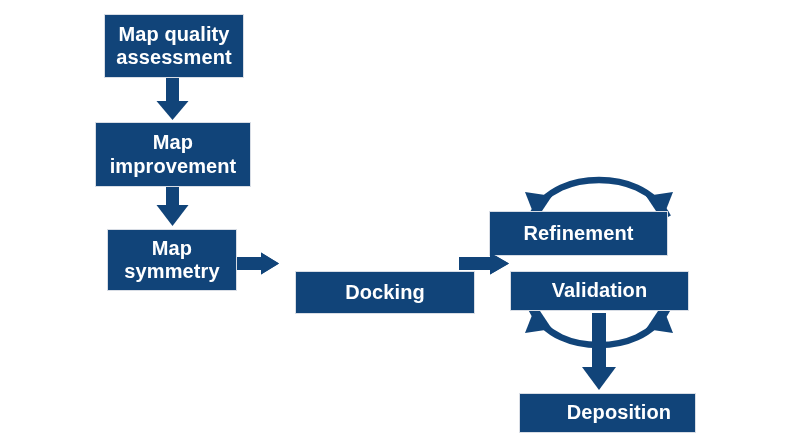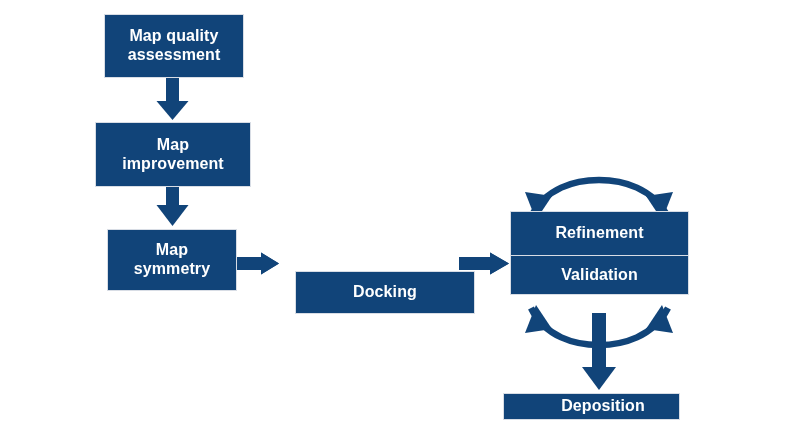--- a/index.html
+++ b/index.html
@@ -18,21 +18,21 @@
     overflow: hidden;
   }
   .node {
     position: absolute;
     background: #114479;
     color: #ffffff;
     display: flex;
     align-items: center;
     justify-content: center;
     text-align: center;
-    font-size: 16px;
+    font-size: 20px;
     font-weight: bold;
     line-height: 1.16;
     letter-spacing: 0.1px;
     box-sizing: border-box;
     z-index: 5;
   }
   .node .lbl {
     display: block;
     white-space: pre-line;
     padding: 0 6px;
@@ -115,29 +115,29 @@
   <div class="node" style="left:108px; top:230px; width:128px; height:60px;">
     <span class="lbl">Map
 symmetry</span>
   </div>
 
 
   <div class="node" style="left:281px; top:272px; width:178px; height:41px;margin-left:15px;">
     <span class="lbl">Docking</span>
   </div>
 
-  <div class="node" style="left:511px; top:212px; width:177px; height:43px;">
+  <div class="node" style="left:490px; top:212px; width:177px; height:43px;">
     <span class="lbl">Refinement</span>
   </div>
 
-  <div class="node" style="left:511px; top:256px; width:177px; height:38px;text-align:center;">
+  <div class="node" style="left:511px; top:272px; width:177px; height:38px;text-align:center;">
     <span class="lbl">Validation</span>
   </div>
 
-  <div class="node" style="left:504px; top:394px; width:175px; height:25px;padding-left:23px;">
+  <div class="node" style="left:520px; top:394px; width:175px; height:38px;padding-left:23px;">
     <span class="lbl">Deposition</span>
   </div>
 
   <svg class="svg-layer top" viewBox="0 0 800 443">
     <polygon points="490,252.5 490,274.5 509,263.5 " fill="#114479"></polygon>
     <polygon points="261,252.5 261,274.5 279,263.5 " fill="#114479"></polygon>
   </svg>
 
 </div>
 

